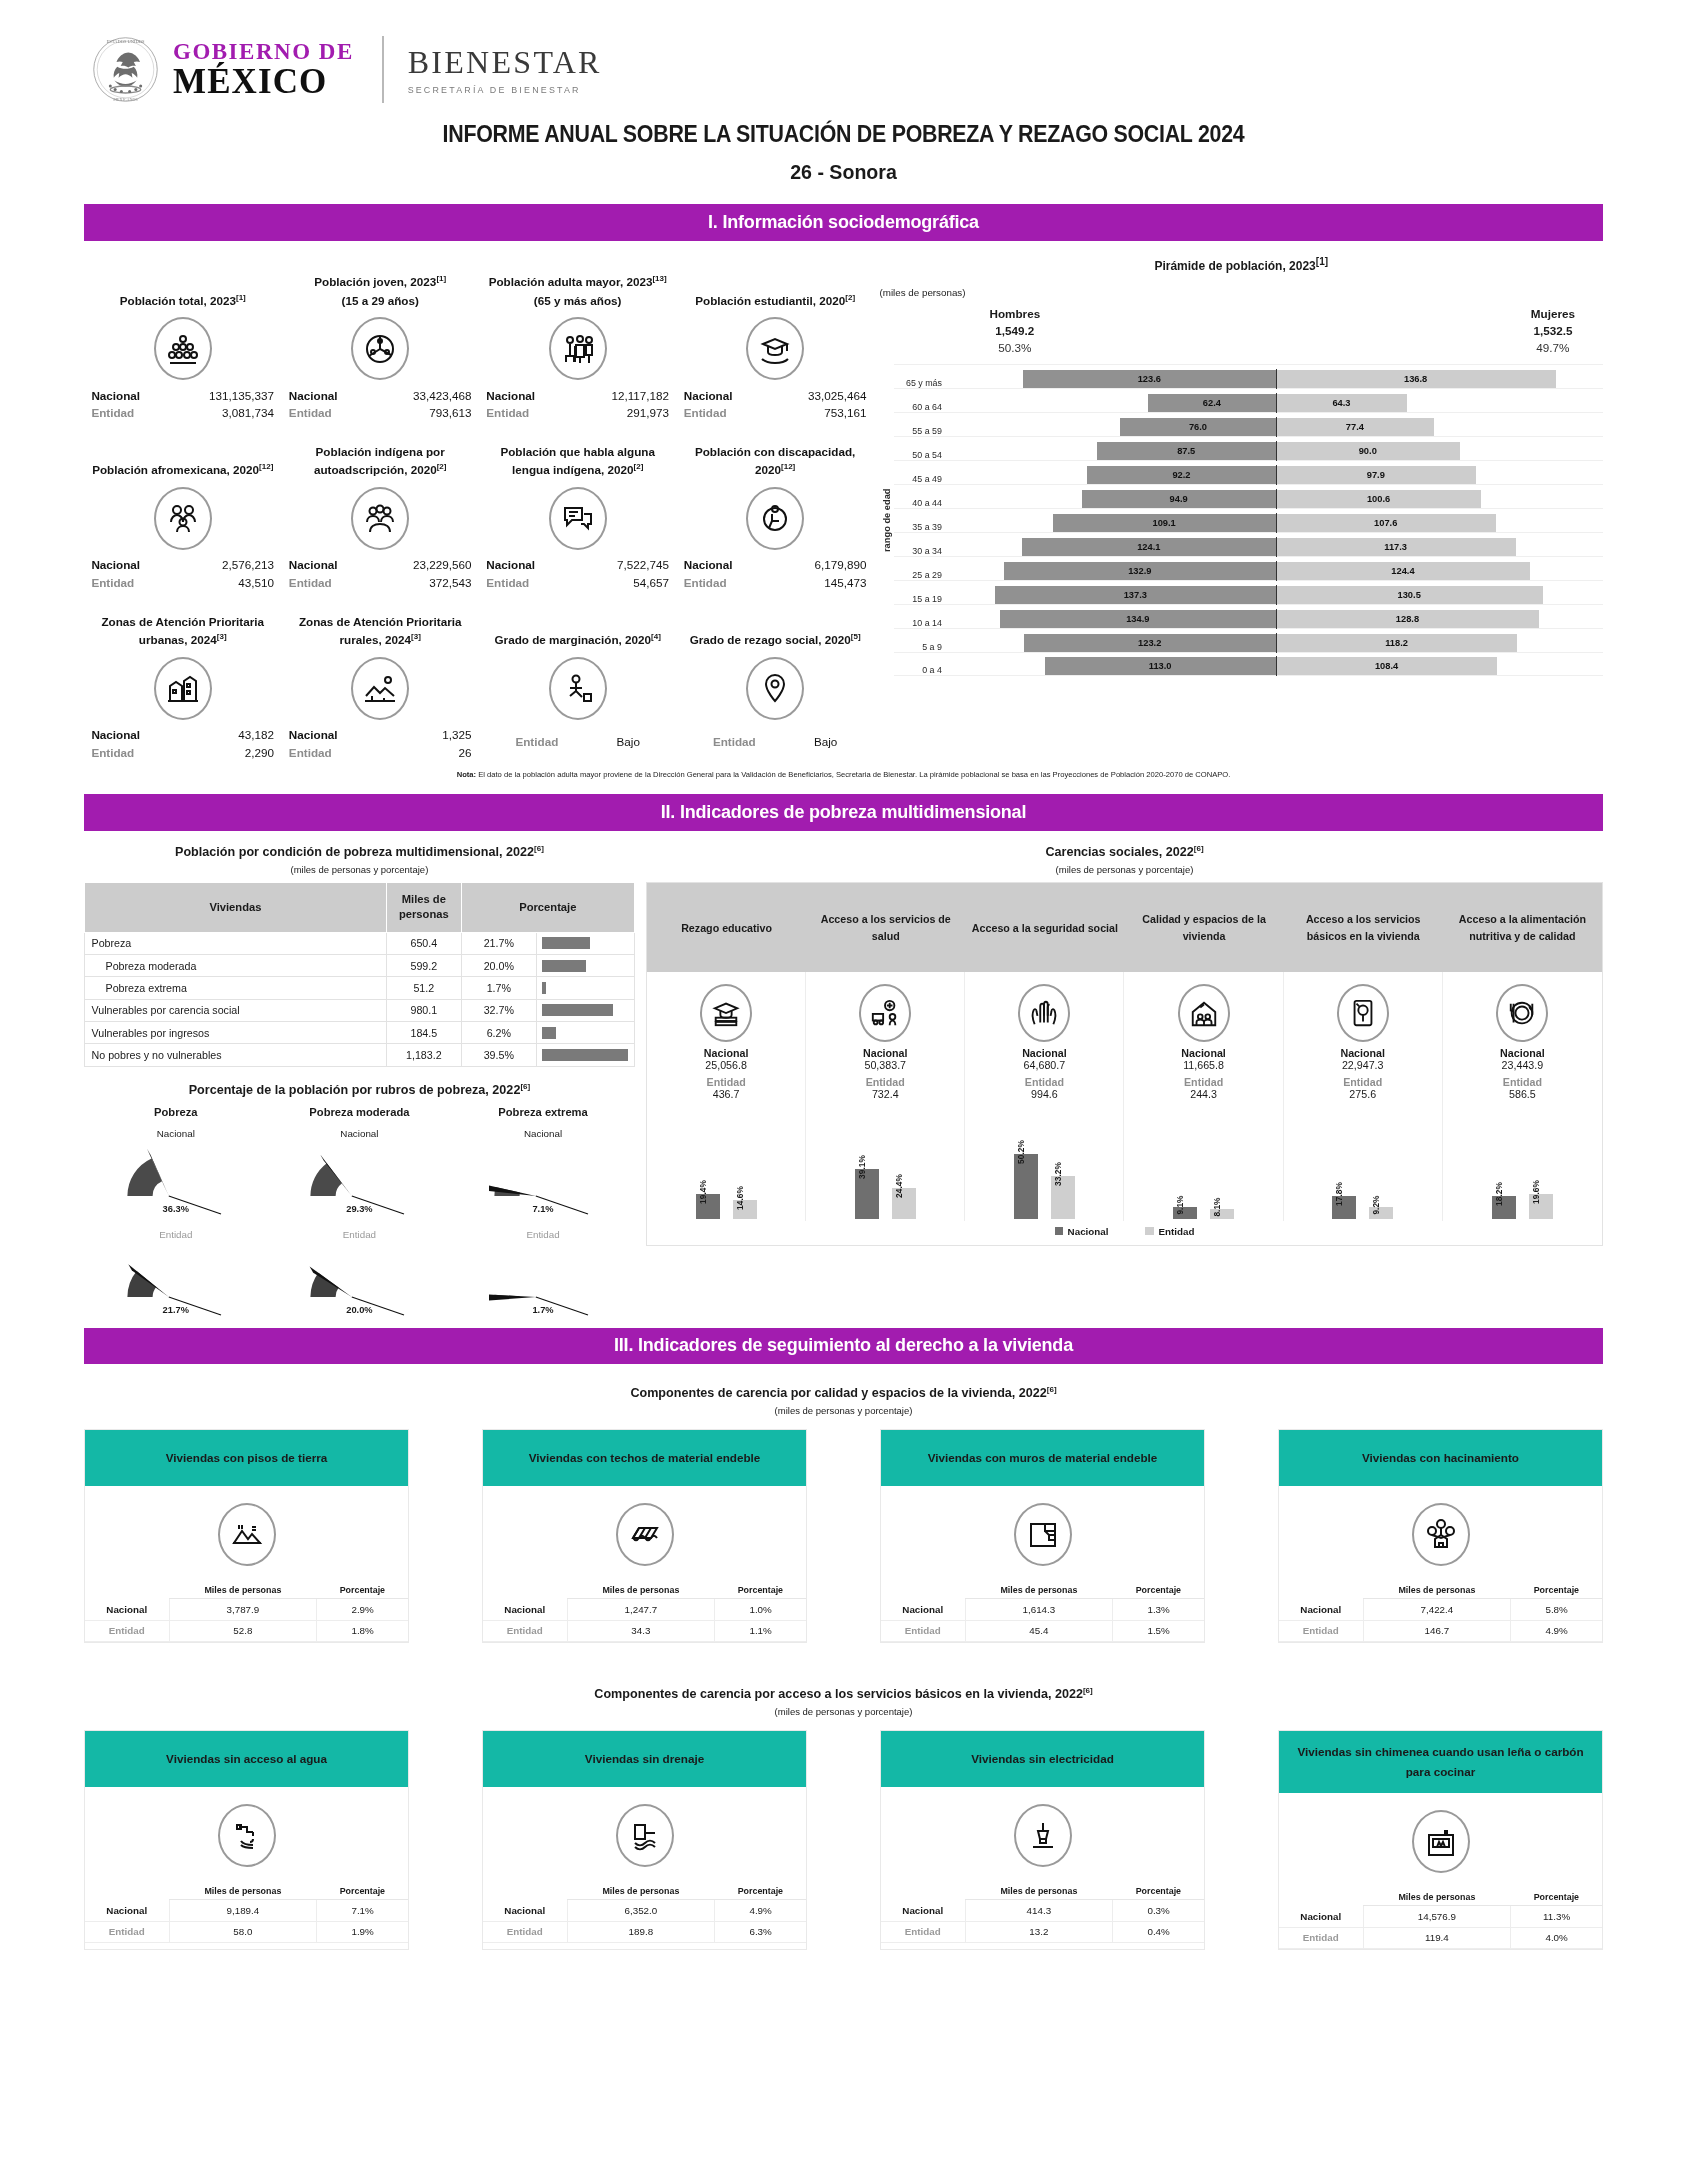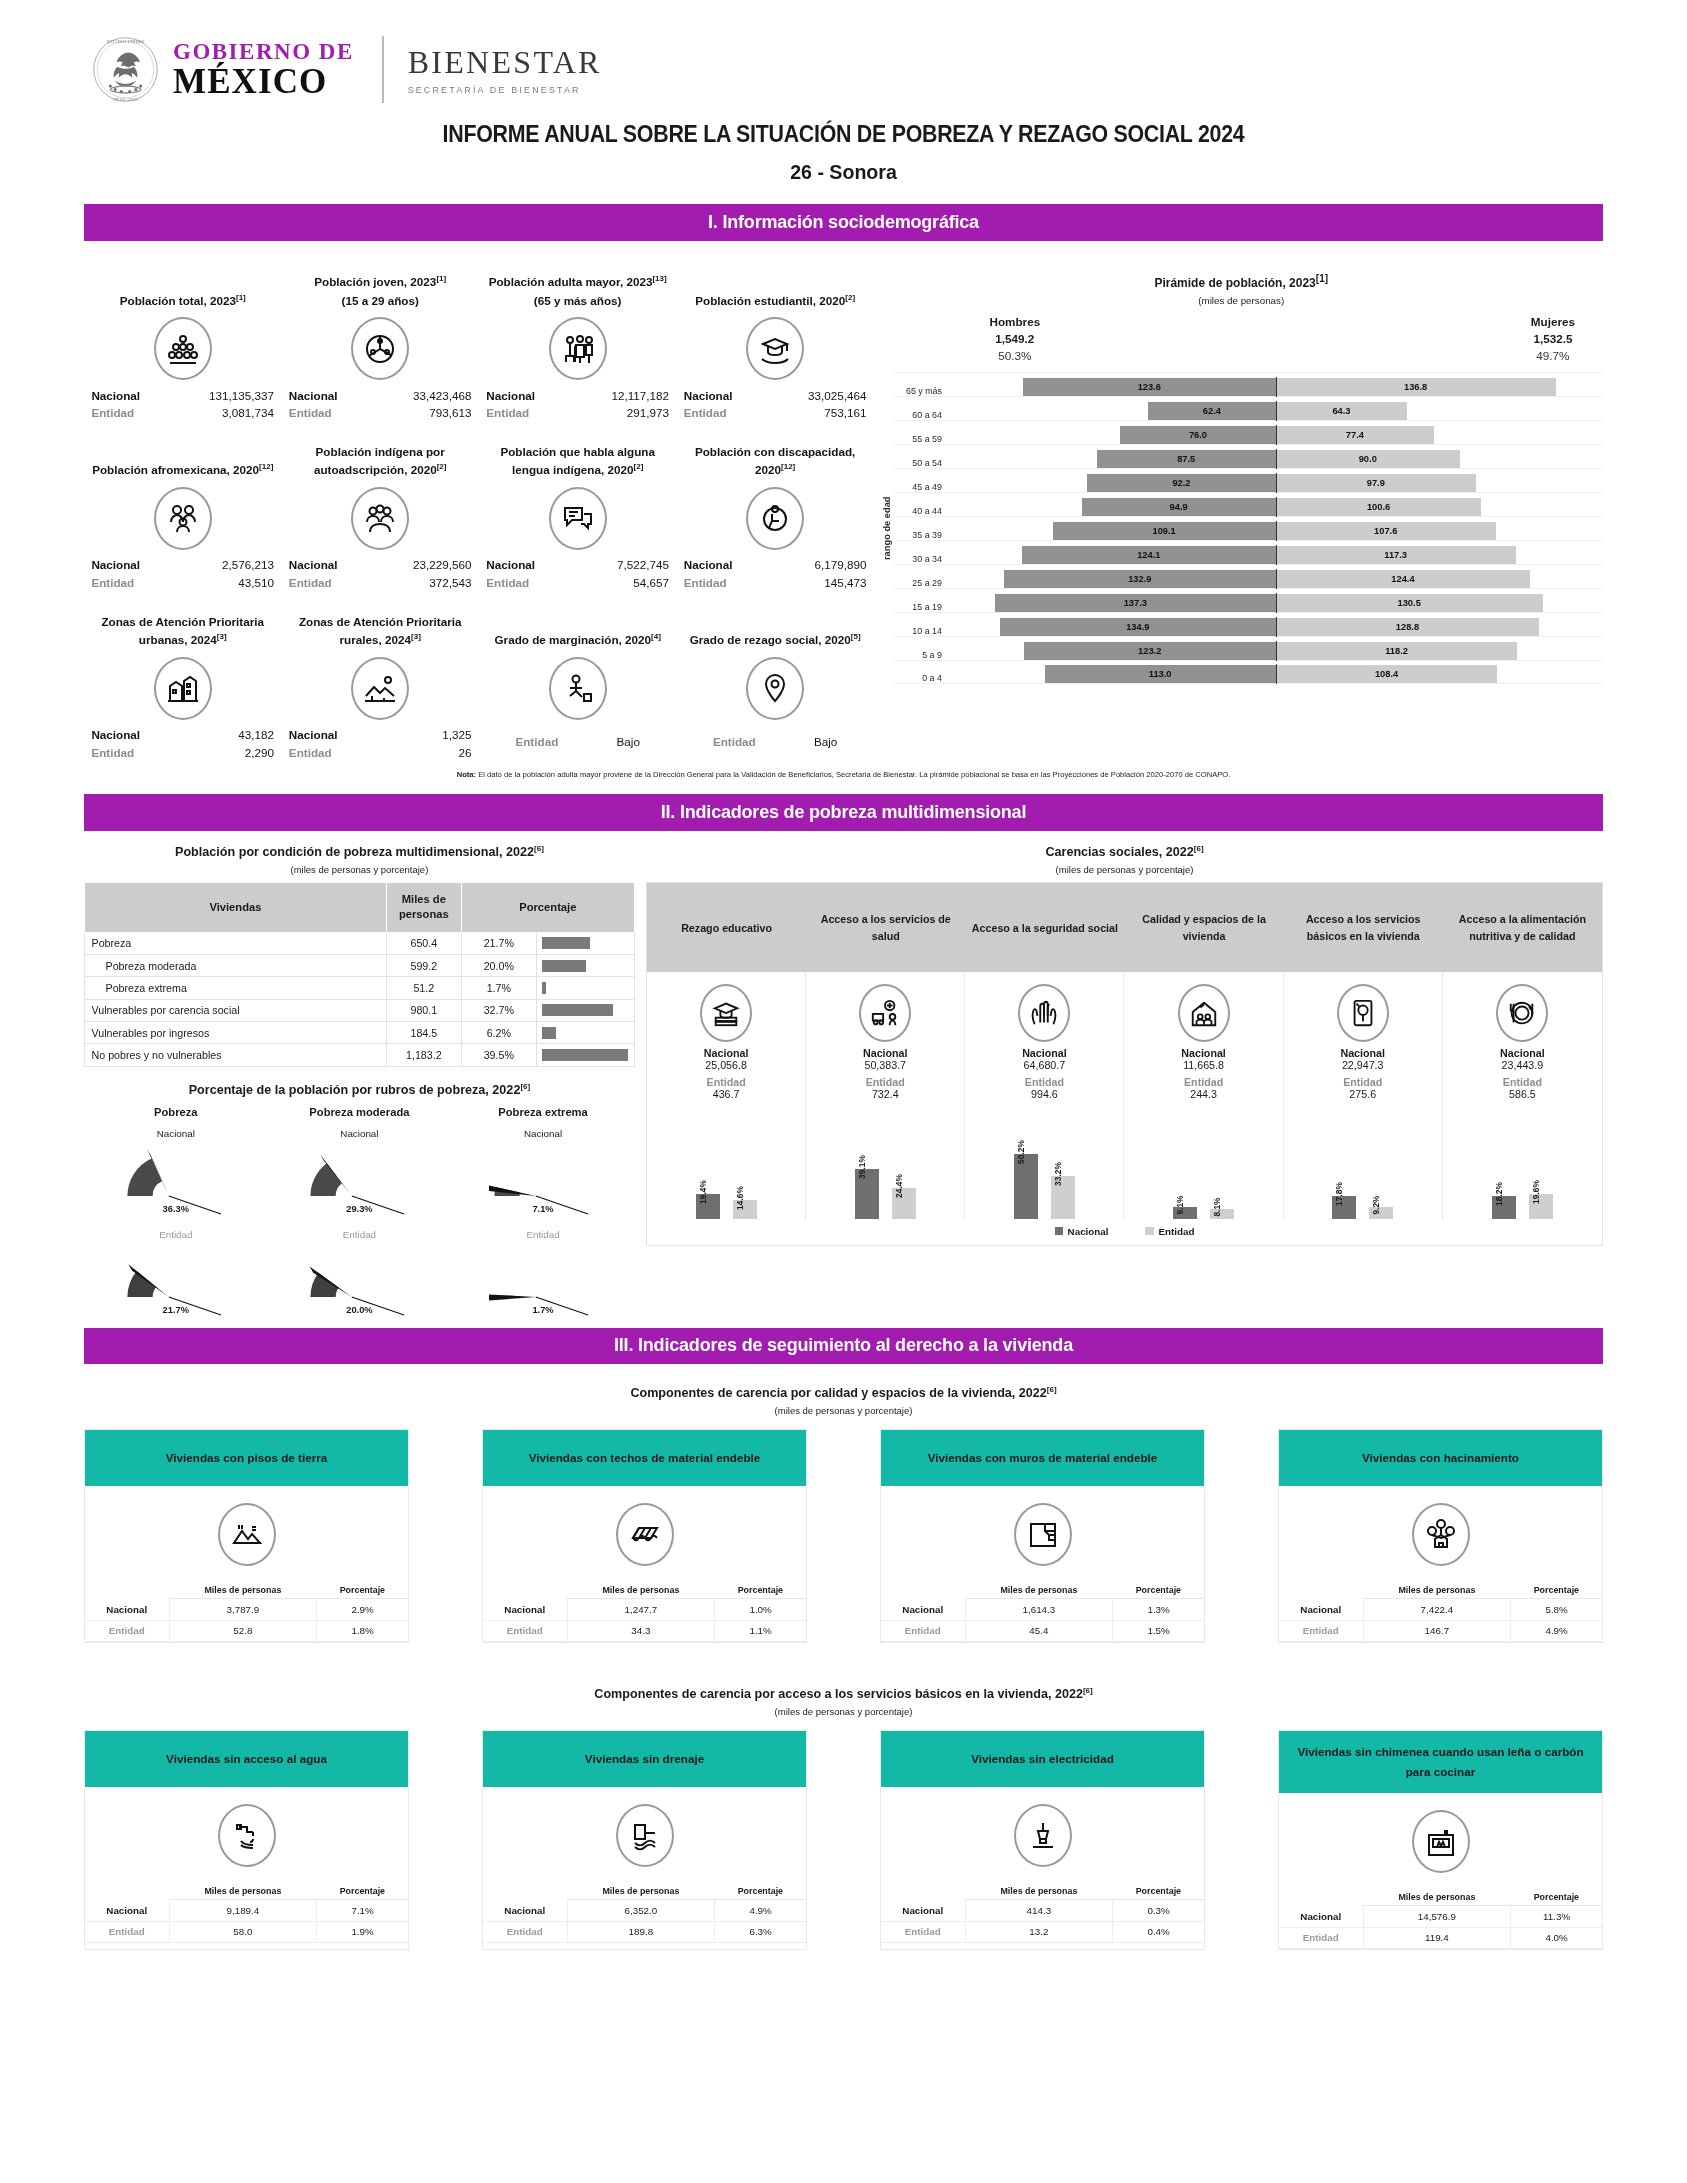--- a/index.html
+++ b/index.html
@@ -75,22 +75,22 @@
   .vals .row {
     display: flex; justify-content: space-between;
     padding: 0 3.7px; white-space: nowrap;
   }
   .vals .lbl { font-weight: bold; color: #141414; }
   .vals .lbl.ent { color: #8c8c8c; }
   .vals .num { color: #141414; font-weight: normal; }
   .vals .row.gradorow { justify-content: space-around; }
 
   
-  .pyr-title { text-align: center; font-size: 12px; font-weight: bold; margin-top: 21px; }
-  .pyr-sub { text-align: center; font-size: 9.8px; margin-top: 5px; color: #232323; }
+  .pyr-title { text-align: center; font-size: 12px; font-weight: bold; margin-top: 4px; }
+  .pyr-sub { font-size: 9.8px; margin-top: 14px; color: #232323; }
   .pyr-heads { display: flex; justify-content: space-between; margin-top: 7.5px; padding: 0 28px 0 110px; }
   .pyr-head { text-align: center; font-size: 11.7px; line-height: 1.45; }
   .pyr-head b { font-weight: bold; }
   .pyr-head .pct { color: #333; }
   .pyr-body { margin-top: 7.5px; display: flex; }
   .pyr-axislabel {
     writing-mode: vertical-rl; transform: rotate(180deg);
     font-size: 9.3px; font-weight: bold; color: #2a2a2a;
     display: flex; align-items: center; justify-content: center;
     width: 15px;

